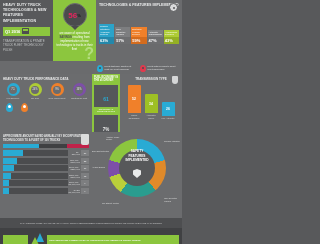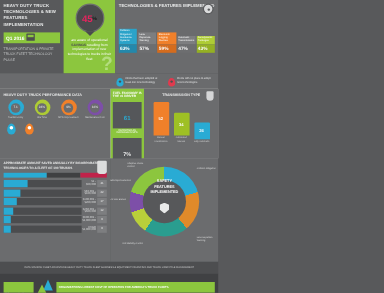--- a/index.html
+++ b/index.html
@@ -148,21 +148,21 @@
       <div class="hdr-title">HEAVY DUTY TRUCK TECHNOLOGIES &amp; NEW FEATURES IMPLEMENTATION</div>
       <div class="q-badge">
         <span class="q-badge-txt">Q1 2016</span>
         <span class="truck-ico"></span>
       </div>
       <div class="hdr-sub">TRANSPORTATION &amp; PRIVATE TRUCK FLEET TECHNOLOGY PULSE</div>
     </div>
 
     <div class="hdr-green">
       <div class="circle45">
-        <span>45</span>
+        <span>56</span>
           <sup>%</sup>
       </div>
       <div class="pin-tail"></div>
       <div class="green-txt">
         <span>are aware of operational</span>
         <b>SAVINGS</b>
         <span>resulting</span>
         <span>from implementation of</span>
         <span>new technologies to</span>
         <span>trucks in their fleet</span>

